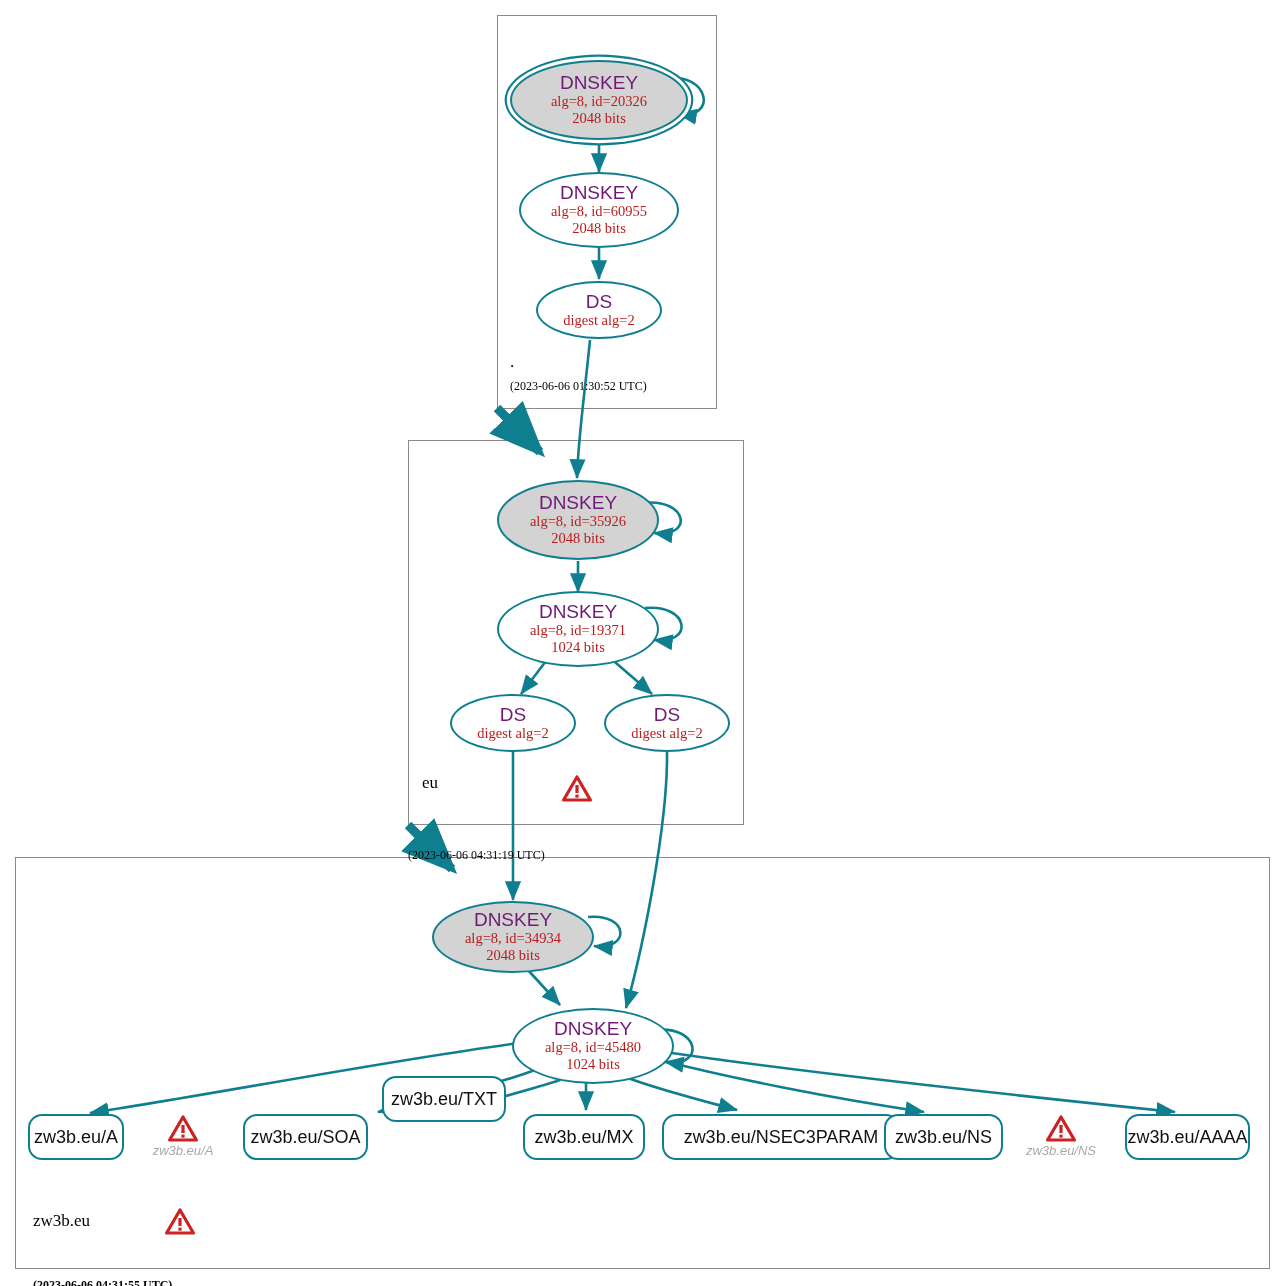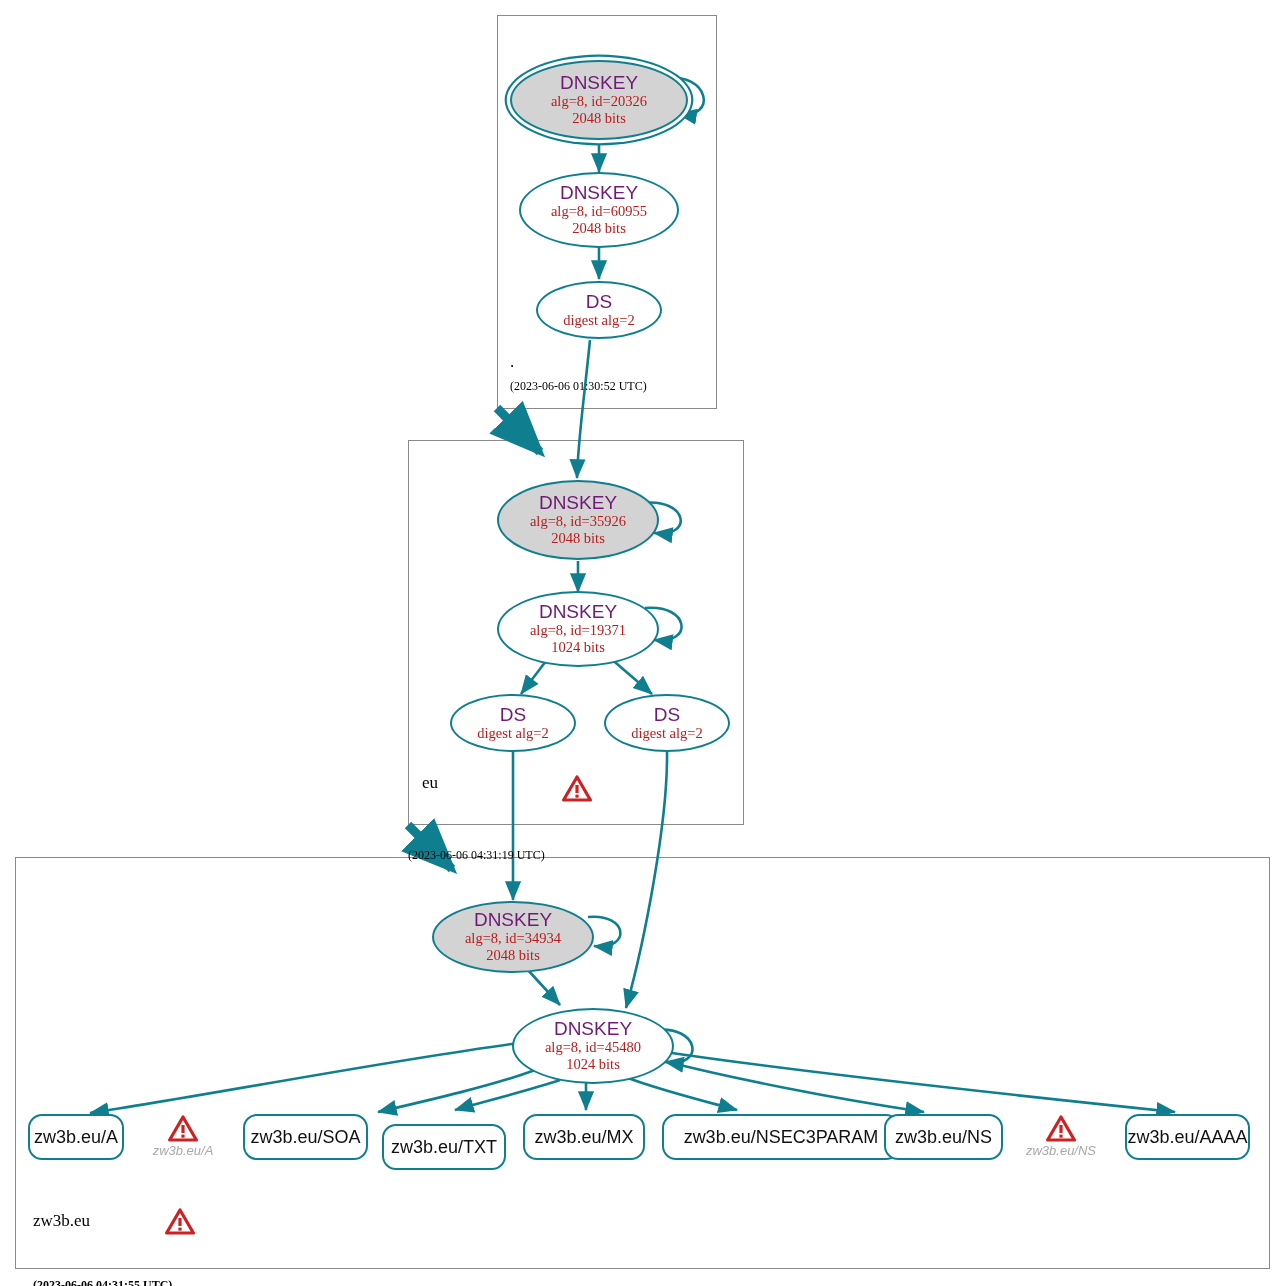--- a/index.html
+++ b/index.html
@@ -132,21 +132,21 @@
   </div>
 
   <div class="node ell" style="left:512px;top:1008px;width:162px;height:76px;">
     <div class="t1">DNSKEY</div>
     <div class="t2">alg=8, id=45480</div>
     <div class="t2">1024 bits</div>
   </div>
 
   <div class="rrset" style="left:28px;top:1114px;width:96px;height:46px;">zw3b.eu/A</div>
   <div class="rrset" style="left:243px;top:1114px;width:125px;height:46px;">zw3b.eu/SOA</div>
-  <div class="rrset" style="left:382px;top:1124px;width:124px;height:46px;">zw3b.eu/TXT</div>
+  <div class="rrset" style="left:382px;top:1076px;width:124px;height:46px;">zw3b.eu/TXT</div>
   <div class="rrset" style="left:523px;top:1114px;width:122px;height:46px;">zw3b.eu/MX</div>
   <div class="rrset" style="left:662px;top:1114px;width:238px;height:46px;">zw3b.eu/NSEC3PARAM</div>
   <div class="rrset" style="left:884px;top:1114px;width:119px;height:46px;">zw3b.eu/NS</div>
   <div class="rrset" style="left:1125px;top:1114px;width:125px;height:46px;">zw3b.eu/AAAA</div>
 
   <svg class="warn" style="left:168px;top:1115px;" width="30" height="27" viewBox="0 0 30 27">
     <path d="M15,2 L28.4,25 L1.6,25 Z" fill="#ffffff" stroke="#cc2222" stroke-width="3.2" stroke-linejoin="round"></path>
     <rect x="13.4" y="10" width="3.2" height="8" fill="#cc2222"></rect>
     <rect x="13.4" y="19.6" width="3.2" height="3.1" fill="#cc2222"></rect>
   </svg>

